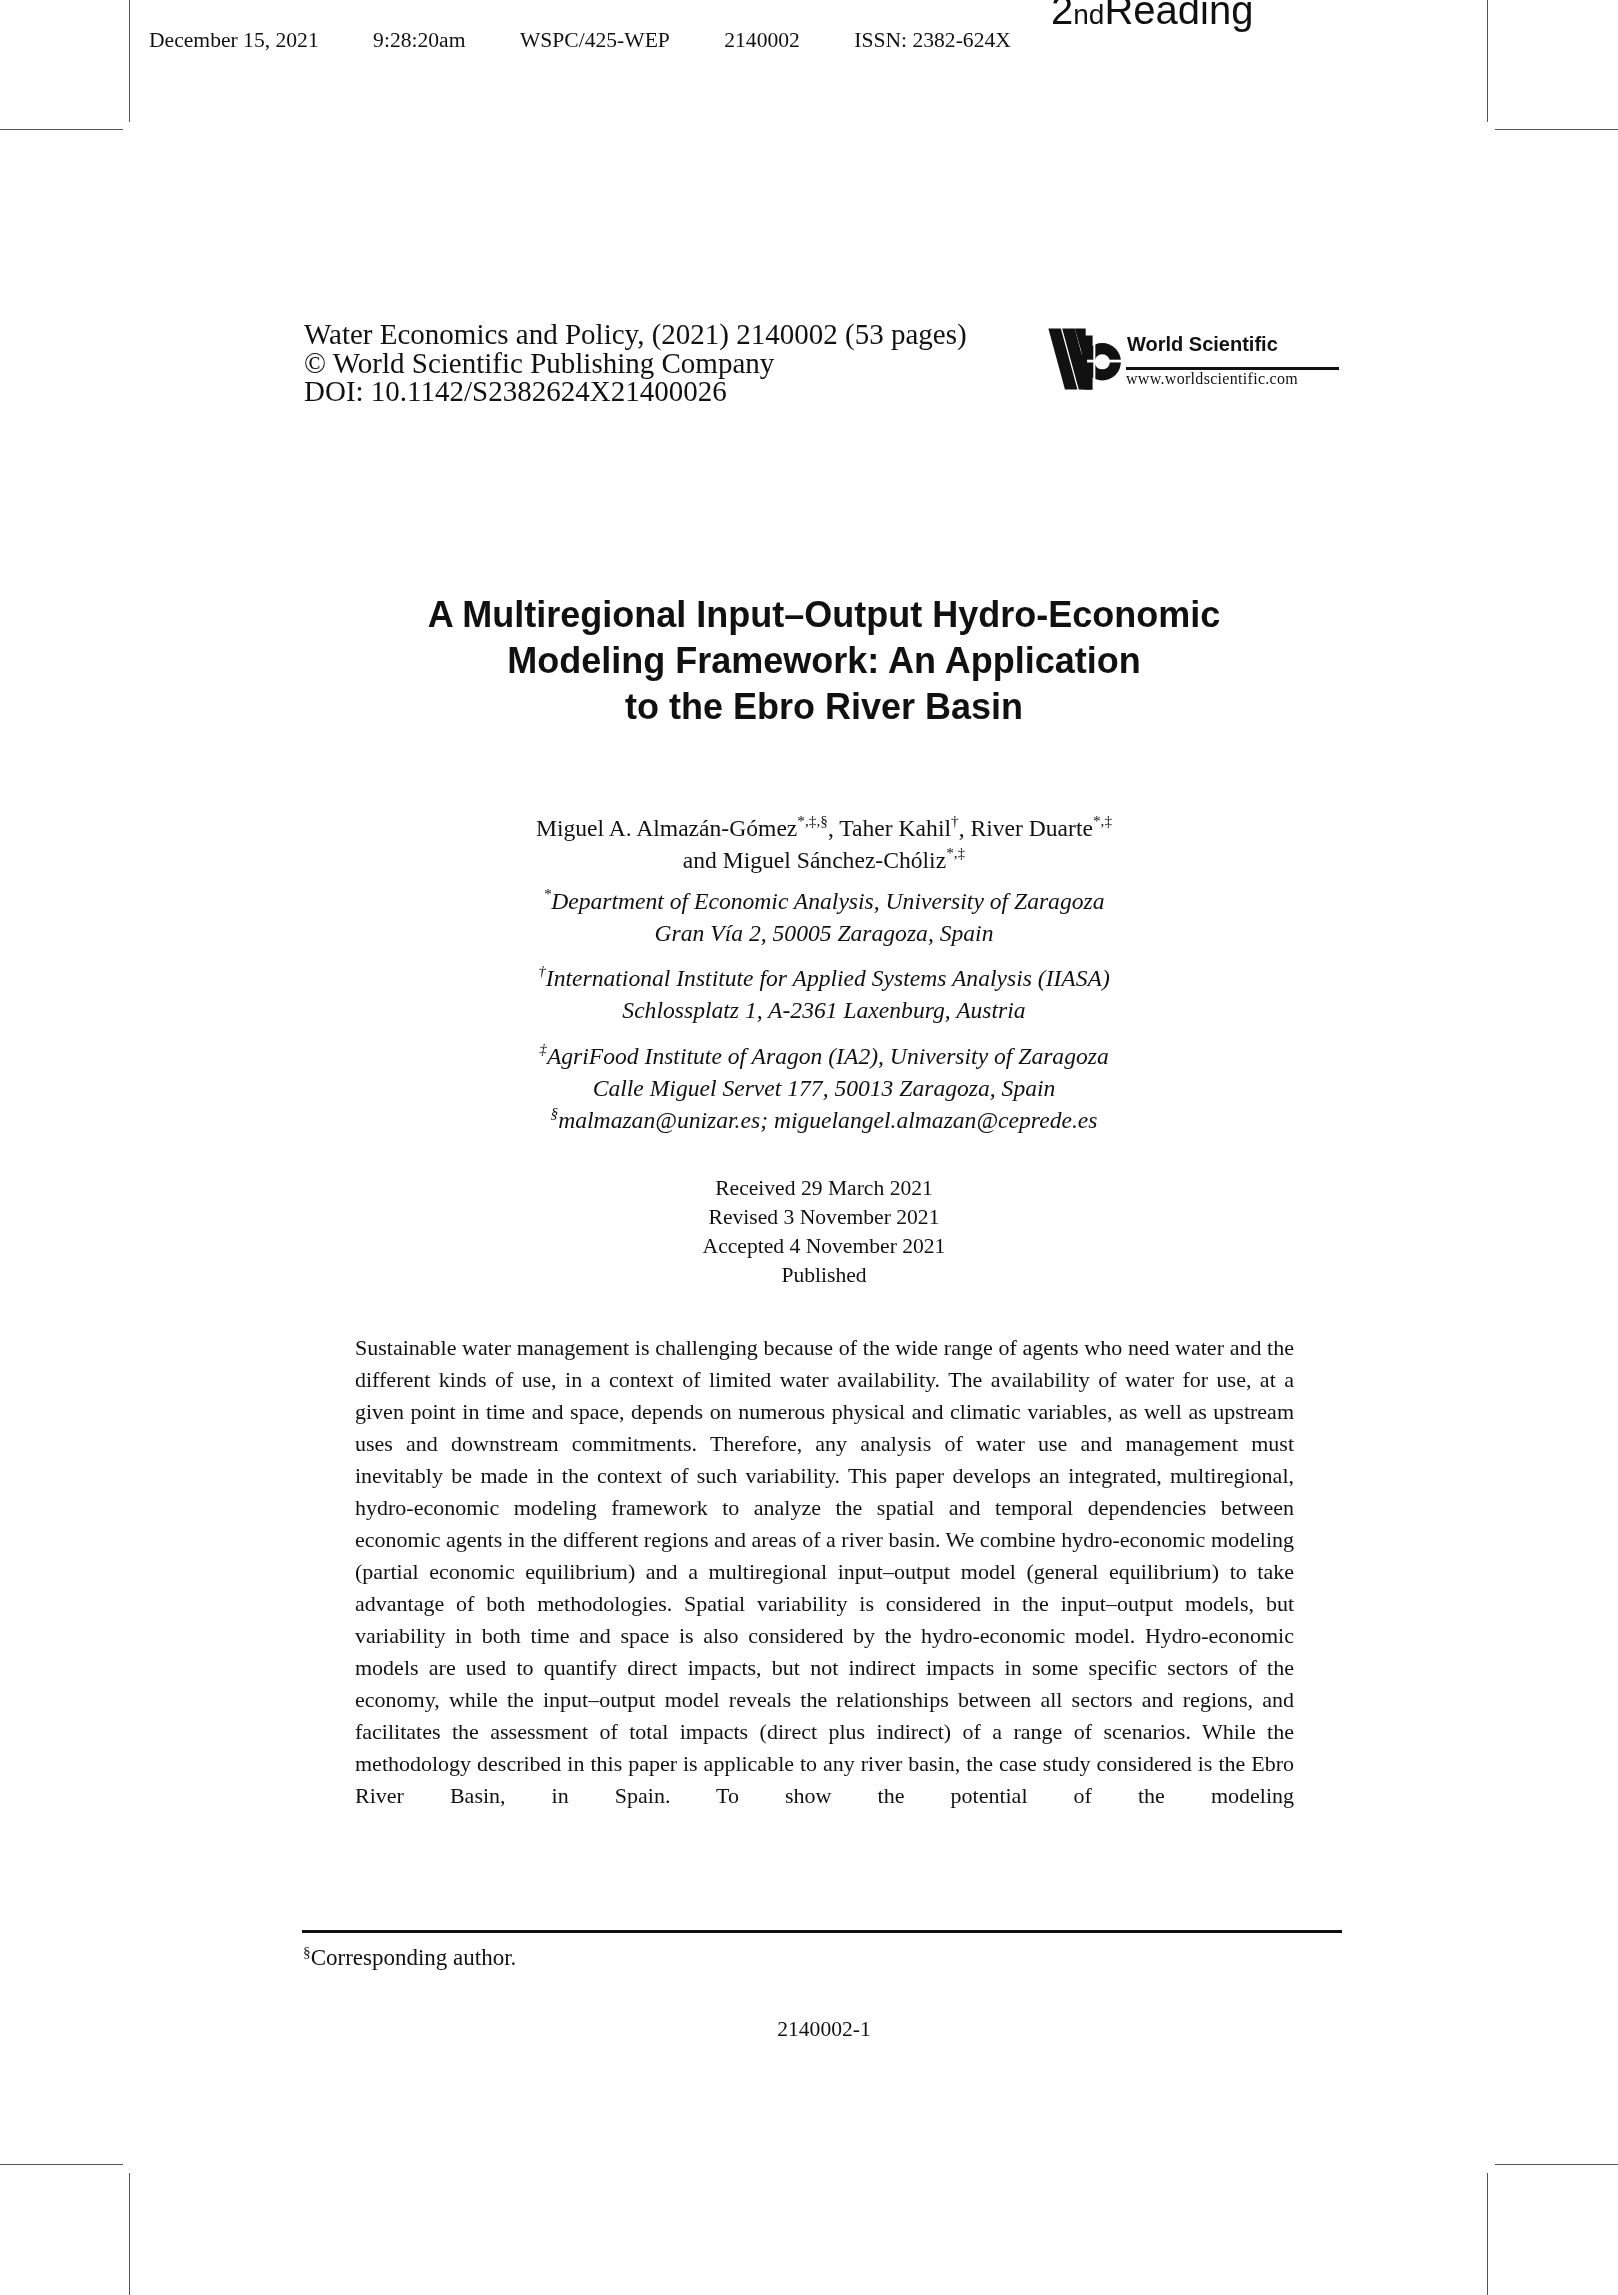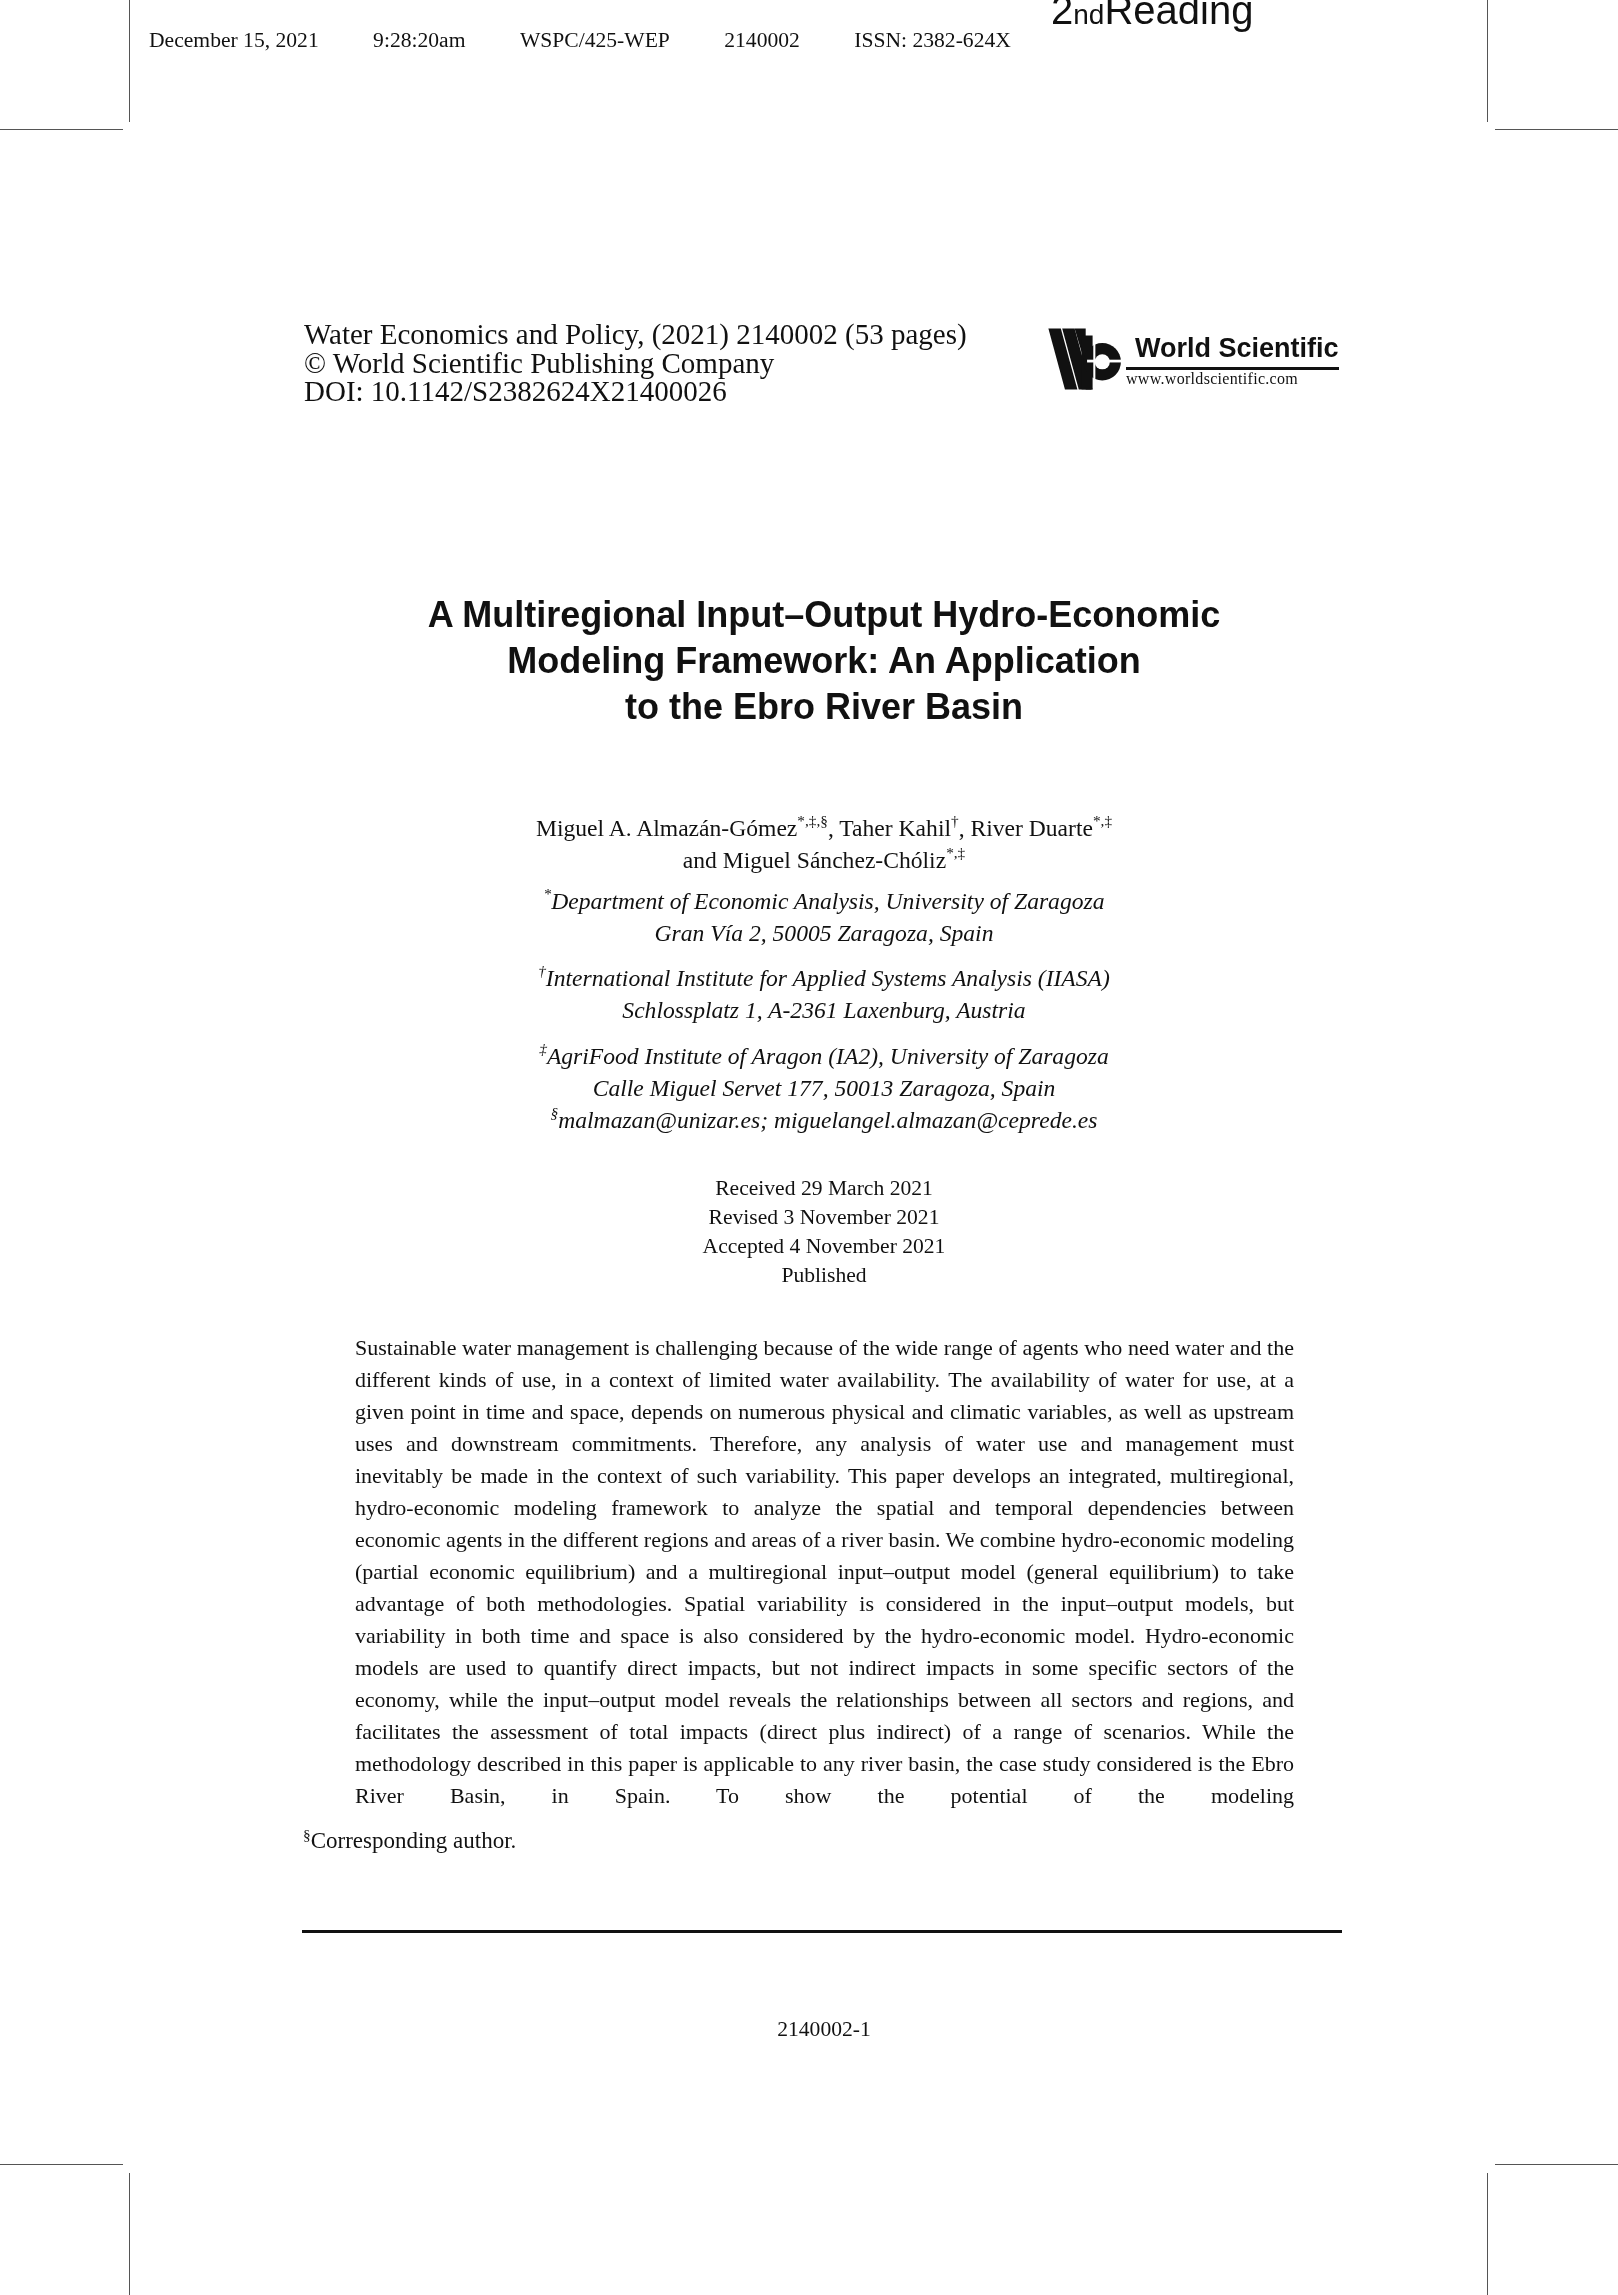--- a/index.html
+++ b/index.html
@@ -4,31 +4,31 @@
 <style>
   html, body { margin: 0; padding: 0; background: #ffffff; }
   body { width: 1618px; height: 2295px; position: relative; overflow: hidden; color: #111; font-family: "Liberation Serif", "DejaVu Serif", serif; }
   .crop { position: absolute; background: #555; }
   .running-head { position: absolute; top: 28px; left: 149px; font-size: 21.6px; white-space: nowrap; }
   .running-head span { display: inline-block; margin-right: 49px; }
   .second-reading { position: absolute; top: -12.5px; left: 1051px; font-family: "Liberation Sans", "DejaVu Sans", sans-serif; font-size: 40px; color: #111; white-space: nowrap; letter-spacing: 0px; }
   .second-reading .nd { font-size: 28px; }
   .journal-info { position: absolute; top: 320px; left: 304px; font-size: 29px; line-height: 28.5px; }
   .logo { position: absolute; top: 327px; left: 1047px; width: 292px; height: 64px; }
-  .logo .wordmark { position: absolute; left: 88px; top: 5.6px; font-family: "Liberation Sans", "DejaVu Sans", sans-serif; font-weight: bold; font-size: 27px; letter-spacing: 0px; white-space: nowrap; }
+  .logo .wordmark { position: absolute; left: 80px; top: 5.6px; font-family: "Liberation Sans", "DejaVu Sans", sans-serif; font-weight: bold; font-size: 20px; letter-spacing: 0px; white-space: nowrap; }
   .logo .rule { position: absolute; left: 79px; top: 40px; width: 213px; height: 2.8px; background: #111; }
   .logo .url { position: absolute; left: 79px; top: 43px; font-family: Liberation Serif, serif; font-size: 16px; letter-spacing: 0.3px; white-space: nowrap; }
   .title { position: absolute; top: 592px; left: 0; width: 1648px; text-align: center; font-family: "Liberation Sans", "DejaVu Sans", sans-serif; font-weight: bold; font-size: 36px; line-height: 46px; }
   .authors { position: absolute; top: 812px; left: 0; width: 1648px; text-align: center; font-size: 23.6px; line-height: 32px; }
   sup { font-size: 15.3px; line-height: 0; vertical-align: 9.7px; }
   .affil { position: absolute; left: 0; width: 1648px; text-align: center; font-style: italic; font-size: 23.6px; line-height: 32px; }
   .dates { position: absolute; top: 1174px; left: 0; width: 1648px; text-align: center; font-size: 21.6px; line-height: 29px; }
   .abstract { position: absolute; top: 1332px; left: 355px; width: 939px; font-size: 22px; line-height: 32px; text-align: justify; text-align-last: justify; hyphens: none; }
   .fn-rule { position: absolute; top: 1930px; left: 302px; width: 1040px; height: 2.8px; background: #111; }
-  .footnote { position: absolute; top: 1825px; left: 303px; font-size: 23px; line-height: 31px; white-space: nowrap; }
+  .footnote { position: absolute; top: 1942px; left: 303px; font-size: 23px; line-height: 31px; white-space: nowrap; }
   .footnote sup { font-size: 15.3px; vertical-align: 8.3px; }
   .page-number { position: absolute; top: 2017px; left: 0; width: 1648px; text-align: center; font-size: 21.6px; }
 </style>
 </head>
 <body>
 
 <div class="crop" style="left:129px; top:0; width:1.4px; height:122px;"></div>
 <div class="crop" style="left:0; top:129px; width:123px; height:1.4px;"></div>
 <div class="crop" style="left:1487px; top:0; width:1.4px; height:122px;"></div>
 <div class="crop" style="left:1495px; top:129px; width:123px; height:1.4px;"></div>

